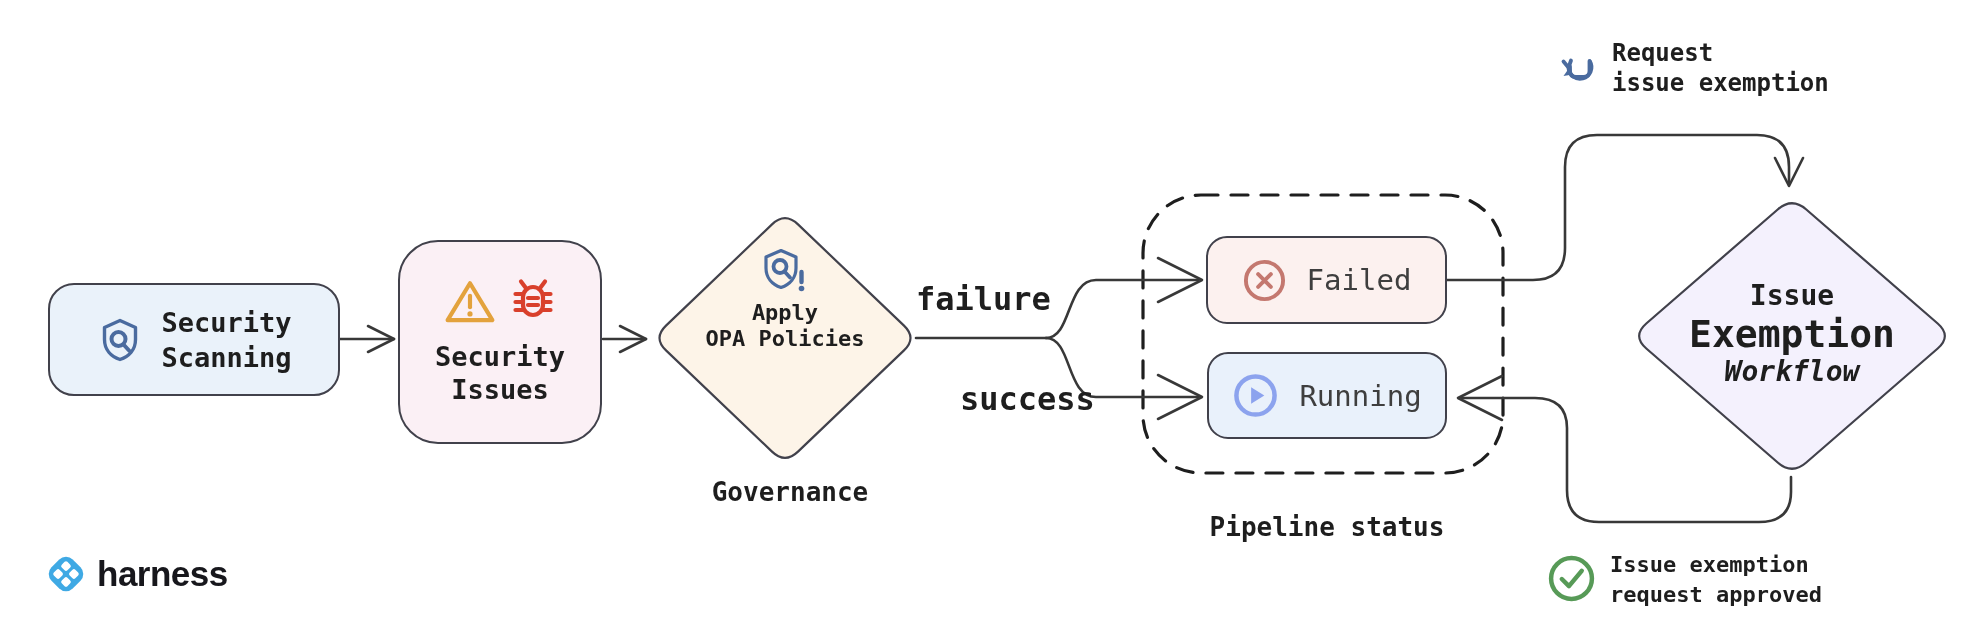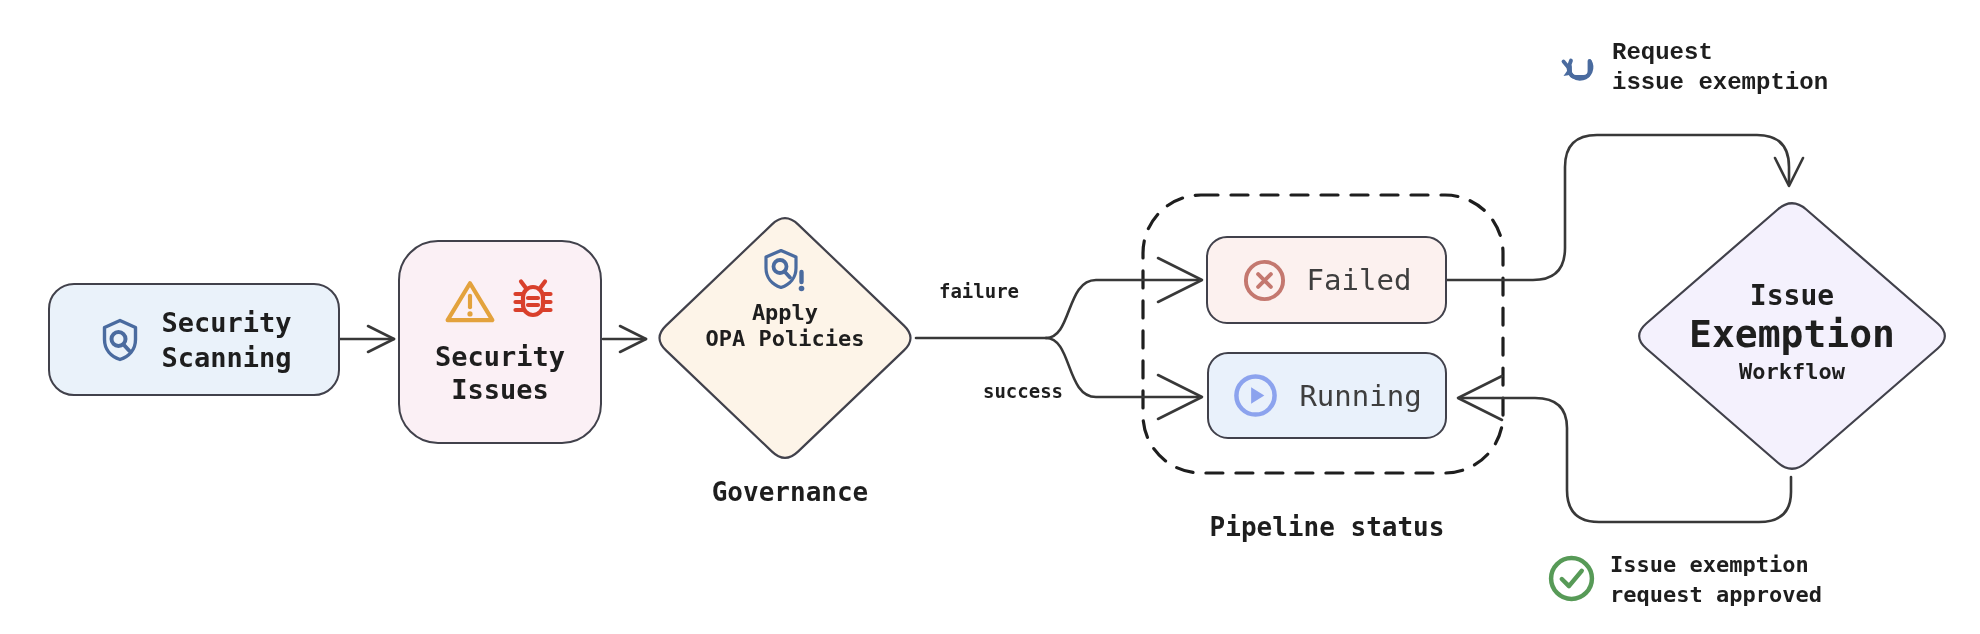--- a/index.html
+++ b/index.html
@@ -10,21 +10,21 @@
   .dashed-box{fill:none;stroke:var(--dash,#1e1e1e);stroke-width:3.2;stroke-dasharray:17 13;stroke-linecap:round;}
   .diamond{stroke:var(--node-border,#41414b);stroke-width:2.2;}
   .d-opa{fill:var(--opa-bg,#fdf4e8);}
   .d-exemption{fill:var(--exemption-bg,#f4f1fd);}
   .node{position:absolute;box-sizing:border-box;border:2px solid var(--node-border,#41414b);
         display:flex;align-items:center;justify-content:center;}
   .abs{position:absolute;}
   .node-label{font-weight:600;font-size:27px;line-height:35px;color:var(--text,#1e1e1e);}
   .center{text-align:center;}
   .caption{font-weight:600;font-size:26px;color:var(--text,#1e1e1e);text-align:center;}
-  .edge-label{font-weight:600;font-size:19px;color:var(--text,#1e1e1e);text-align:center;}
+  .edge-label{font-weight:600;font-size:32px;color:var(--text,#1e1e1e);text-align:center;}
   .status-label{font-weight:500;font-size:29px;color:var(--status-text,#3e3e3e);}
   .ann-text{font-weight:600;font-size:24px;line-height:30px;color:var(--text,#1e1e1e);}
   .ann-text.small{font-size:22px;}
   .brand-row{display:flex;align-items:center;gap:9px;}
   .brand-word{font-family:"Liberation Sans","DejaVu Sans",sans-serif;font-weight:700;font-size:35px;
               letter-spacing:-0.5px;color:#17171c;}
   .icon{display:block;}
 </style>
 </head>
 <body>
@@ -131,39 +131,51 @@
       <path d="M19.5 15.5 L33 24 L19.5 32.5 Z" fill="var(--running-icon,#8ca3ee)"></path>
     </svg>
     <div class="status-label">Running</div>
   </div>
 
   <div class="abs caption" style="left:1187px;top:512px;width:280px;">Pipeline status</div>
 
   <div class="abs center" style="left:1682px;top:277px;width:220px;text-align:center;">
     <div class="node-label" style="font-size:28px;line-height:38px;">Issue</div>
     <div class="node-label" style="font-size:38px;line-height:38px;">Exemption</div>
-    <div class="node-label" style="font-size:22px;line-height:38px;">Workflow</div>
+    <div class="node-label" style="font-size:28px;line-height:38px;font-style:italic;">Workflow</div>
   </div>
 
   <svg class="abs icon" style="left:1556px;top:42px;" width="46" height="50" viewBox="0 0 46 50">
     <g stroke="var(--request-icon,#4a6b9f)" stroke-width="3.8" fill="none" stroke-linecap="round" stroke-linejoin="round">
       <path d="M12.5 25 A11.5 11.5 0 1 0 34 19.5"></path>
       <path d="M7.5 19.5 L12.5 25.5 L15 18.5"></path>
       <path d="M33.5 19 V29 Q33.5 35 27.5 35 H20 Q14 35 14 29 V24.5"></path>
     </g>
     <path d="M14.5 24 L7.5 34 L16.5 32.5 Z" fill="var(--request-icon,#4a6b9f)"></path>
   </svg>
-  <div class="abs" style="left:1612px;top:38px;font-family:Liberation Mono, monospace;">
+  <div class="abs" style="left:1612px;top:38px;">
     <div class="ann-text">Request</div>
     <div class="ann-text">issue exemption</div>
   </div>
 
   <svg class="abs icon" style="left:1547px;top:554px;" width="49" height="49" viewBox="0 0 48 48">
     <circle cx="24" cy="24" r="20" fill="none" stroke="var(--approved-icon,#579a57)" stroke-width="4.4"></circle>
     <path d="M14.5 24.5 L21.5 31.5 L34 16.5" fill="none" stroke="var(--approved-icon,#579a57)" stroke-width="4.4" stroke-linecap="round" stroke-linejoin="round"></path>
   </svg>
   <div class="abs" style="left:1610px;top:550px;">
     <div class="ann-text small">Issue exemption</div>
     <div class="ann-text small">request approved</div>
   </div>
 
+  <div class="abs brand-row" style="left:44px;top:552px;">
+    <svg class="icon" width="44" height="44" viewBox="0 0 44 44">
+      <g transform="rotate(45 22 22)">
+        <rect x="7" y="7" width="30" height="30" rx="9.5" fill="var(--harness-blue,#3fa9e4)"></rect>
+        <rect x="12.4" y="12.4" width="8" height="8" rx="2" fill="#ffffff"></rect>
+        <rect x="23.6" y="12.4" width="8" height="8" rx="2" fill="#ffffff"></rect>
+        <rect x="12.4" y="23.6" width="8" height="8" rx="2" fill="#ffffff"></rect>
+        <rect x="23.6" y="23.6" width="8" height="8" rx="2" fill="#ffffff"></rect>
+      </g>
+    </svg>
+    <div class="brand-word">harness</div>
+  </div>
 
 </div>
 
 </body></html>

